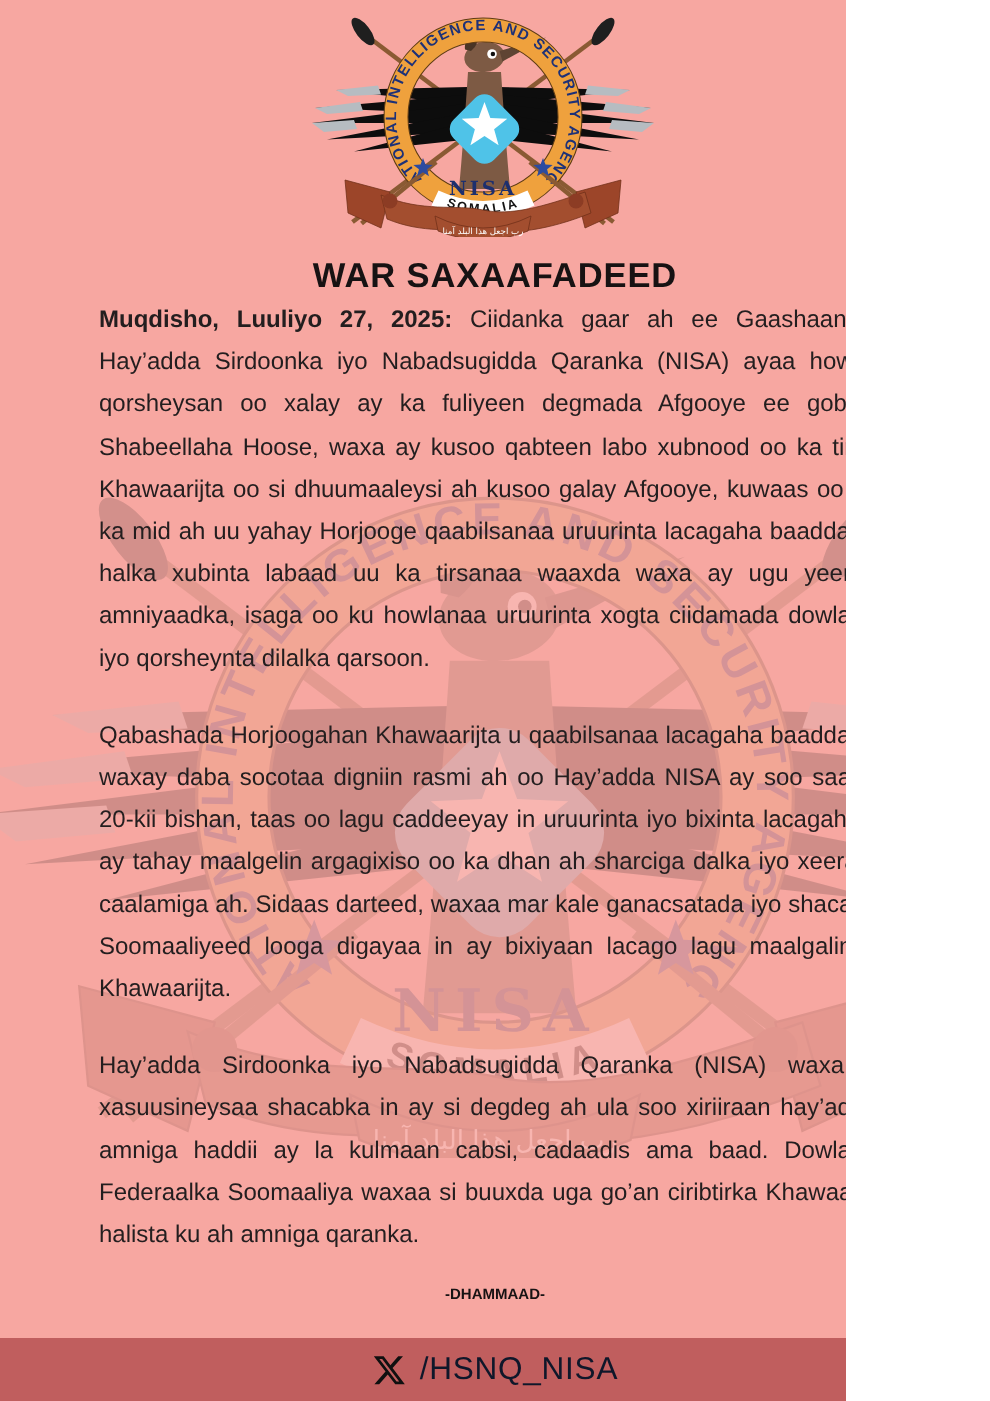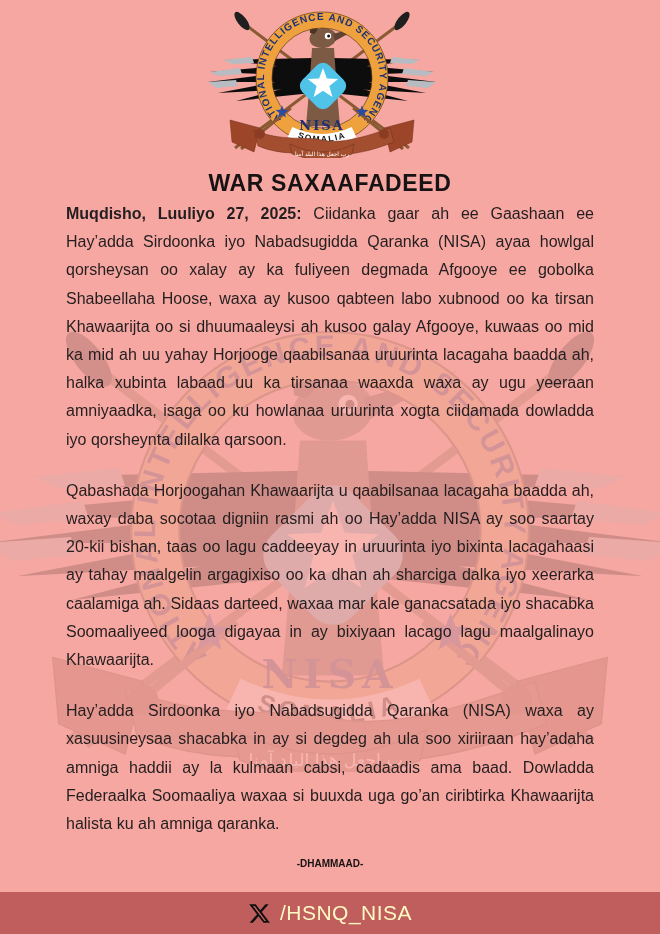--- a/index.html
+++ b/index.html
@@ -1,18 +1,18 @@
 <!DOCTYPE html>
 <html><head>
 <meta charset="utf-8">
 <style>
   html,body{margin:0;padding:0;}
   .page{
     position:relative;
-    width:660px;height:934px;
+    width:564px;height:934px;
     background:#f7a7a1;
     overflow:hidden;
     font-family:"Liberation Sans",sans-serif;
   }
   
   .emblem-wrap{
     position:absolute;left:206px;top:8px;width:232px;height:150px;
     z-index:2;
   }
   .watermark{
@@ -48,21 +48,21 @@
   }
   
   .footer{
     position:absolute;left:0;bottom:0;width:660px;height:42px;
     background:#c05e5e;
     display:flex;align-items:center;justify-content:center;gap:9px;
     z-index:3;
   }
   .footer .x-logo{width:23px;height:23px;display:block;}
   .footer .handle{
-    font-size:21px;color:#fef9c3;letter-spacing:0.5px;
+    font-size:21px;color:#0f172a;letter-spacing:0.5px;
   }
   
   .ring-text{fill:#1d3178;font-family:"Liberation Sans",sans-serif;font-weight:bold;font-size:10px;letter-spacing:1px;}
   .nisa-text{fill:#1d2f6e;font-family:"DejaVu Serif",serif;font-weight:bold;font-size:13px;letter-spacing:2px;}
   .somalia-text{fill:#141414;font-family:"Liberation Sans",sans-serif;font-weight:bold;font-size:8.5px;letter-spacing:1.6px;}
   .arabic-text{fill:#ffffff;font-family:"DejaVu Sans",sans-serif;font-size:5.8px;}
 </style>
 </head>
 <body>
 

